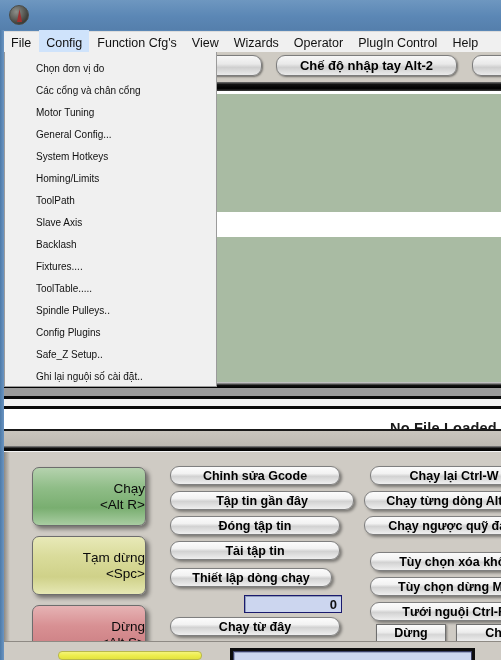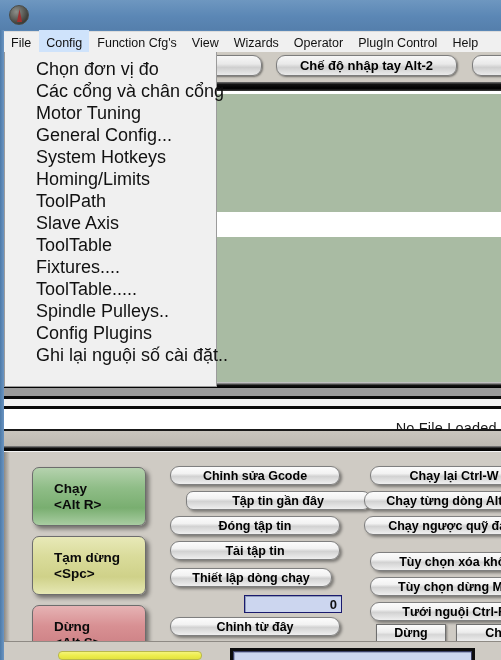--- a/index.html
+++ b/index.html
@@ -62,21 +62,21 @@
     width: 213px; height: 335px;
     background: #f0f0f0;
     border: 1px solid #9b9b9b;
     border-top: none;
     z-index: 40;
     padding-top: 6px;
   }
   .dd-item {
     height: 22px; line-height: 22px;
     padding-left: 31px;
-    font-size: 18px; color: #111;
+    font-size: 10px; color: #111;
     white-space: nowrap;
   }
 
   
   .body-area {
     position: absolute; left: 4px; top: 52px;
     width: 497px; height: 604px;
     background: #d4d0c8;
   }
 
@@ -128,21 +128,21 @@
   .dark-bar-4 { position: absolute; left: 0; top: 354px; width: 497px; height: 3px; background:#0a0a0a; }
 
   .filebar {
     position: absolute; left: 0; top: 357px;
     width: 497px; height: 20px;
     background: #fff;
     display: flex; align-items: center; justify-content: flex-end;
     padding-right: 0px;
   }
   .filebar span {
-    font-size: 14.5px; font-weight: normal; color: #1a1a1a;
+    font-size: 14.5px; font-weight: bold; color: #1a1a1a;
     white-space: nowrap; letter-spacing: .2px; margin-top: 18px;
   }
   .dark-bar-5 { position: absolute; left: 0; top: 377px; width: 497px; height: 2px; background:#1a1a1a; }
 
   .midgray {
     position: absolute; left: 0; top: 379px; width: 497px; height: 15px;
     background: linear-gradient(to bottom,#c9c5be 0%, #bdb9b2 100%);
   }
   .dark-bar-6 {
     position: absolute; left: 0; top: 394px; width: 497px; height: 5px;
@@ -159,22 +159,22 @@
   .cp-left-edge { position:absolute; left:0; top:0; width:6px; height:190px;
     background: linear-gradient(to right,#8e8a84,#cfcbc4); }
 
   
   .bigbtn {
     position: absolute;
     border-radius: 7px;
     border: 1px solid #6d6d6d;
     box-shadow: 3px 3px 4px rgba(0,0,0,.45);
     display: flex; flex-direction: column;
-    align-items: flex-start; justify-content: center;
-    font-size: 13.5px; font-weight: bold; color: #0a0a0a;
+    align-items: flex-end; justify-content: center;
+    font-size: 13.5px; font-weight: normal; color: #0a0a0a;
     line-height: 16px;
     text-align: center;
     padding-left: 21px;
   }
   #big-run   { left: 28px; top: 15px;  width: 114px; height: 59px;
                background: linear-gradient(to bottom,#b5d2ae 0%,#8fbd87 35%,#79ae70 70%,#a9cda2 100%); }
   #big-pause { left: 28px; top: 84px;  width: 114px; height: 59px;
                background: linear-gradient(to bottom,#e8e9b8 0%,#d9db9a 35%,#cfd189 70%,#e6e8b4 100%); }
   #big-stop  { left: 28px; top: 153px; width: 114px; height: 59px;
                background: linear-gradient(to bottom,#e6b3b4 0%,#d89093 35%,#cd8185 70%,#e4aeb0 100%); }
@@ -186,21 +186,21 @@
     border: 1px solid #7f7f7f;
     border-radius: 9px;
     box-shadow: 2px 2px 3px rgba(0,0,0,.4);
     font-size: 12.5px; font-weight: bold; color: #000;
     display: flex; align-items: center; justify-content: center;
     white-space: nowrap; overflow: hidden;
   }
 
   
   #p-edit    { left: 166px; top: 14px;  width: 170px; }
-  #p-recent  { left: 182px; top: 39px;  width: 184px; border-radius: 7px; }
+  #p-recent  { left: 166px; top: 39px;  width: 184px; }
   #p-close   { left: 166px; top: 64px;  width: 170px; }
   #p-load    { left: 166px; top: 89px;  width: 170px; }
   #p-setnext { left: 166px; top: 116px; width: 162px; }
   #p-runhere { left: 166px; top: 165px; width: 170px; }
 
   .dong-label {
     position: absolute; left: 160px; top: 142px;
     font-size: 21px; font-weight: bold; color: #1d4ed8;
     letter-spacing: -.5px;
     margin-top: 45px;
@@ -334,21 +334,21 @@
 
       <div class="pill" id="p-edit">Chỉnh sửa Gcode</div>
       <div class="pill" id="p-recent">Tập tin gần đây</div>
       <div class="pill" id="p-close">Đóng tập tin</div>
       <div class="pill" id="p-load">Tải tập tin</div>
       <div class="pill" id="p-setnext">Thiết lập dòng chạy</div>
 
       <div class="dong-label">Dòng:</div>
       <div class="dong-box">0</div>
 
-      <div class="pill" id="p-runhere">Chỉnh từ đây</div>
+      <div class="pill" id="p-runhere">Chạy từ đây</div>
 
       <div class="pill" id="p-rewind">Chạy lại Ctrl-W</div>
       <div class="pill" id="p-single">Chạy từng dòng Alt-N</div>
       <div class="pill" id="p-reverse">Chạy ngược quỹ đạo</div>
       <div class="pill" id="p-blockdel">Tùy chọn xóa khối</div>
       <div class="pill" id="p-optstop">Tùy chọn dừng M1</div>
       <div class="pill" id="p-flood">Tưới nguội Ctrl-F</div>
 
       <div class="sqbtn" id="sq-stop">Dừng</div>
       <div class="sqbtn" id="sq-mode">Chế</div>
@@ -378,21 +378,22 @@
 
   <div class="dropdown">
     <div class="dd-item">Chọn đơn vị đo</div>
     <div class="dd-item">Các cổng và chân cổng</div>
     <div class="dd-item">Motor Tuning</div>
     <div class="dd-item">General Config...</div>
     <div class="dd-item">System Hotkeys</div>
     <div class="dd-item">Homing/Limits</div>
     <div class="dd-item">ToolPath</div>
     <div class="dd-item">Slave Axis</div>
-    <div class="dd-item">ToolTable</div>
+    <div class="dd-item">Backlash</div>
     <div class="dd-item">Fixtures....</div>
     <div class="dd-item">ToolTable.....</div>
     <div class="dd-item">Spindle Pulleys..</div>
     <div class="dd-item">Config Plugins</div>
+    <div class="dd-item">Safe_Z Setup..</div>
     <div class="dd-item">Ghi lại nguội số cài đặt..</div>
   </div>
 
 </div>
 
 </body></html>

